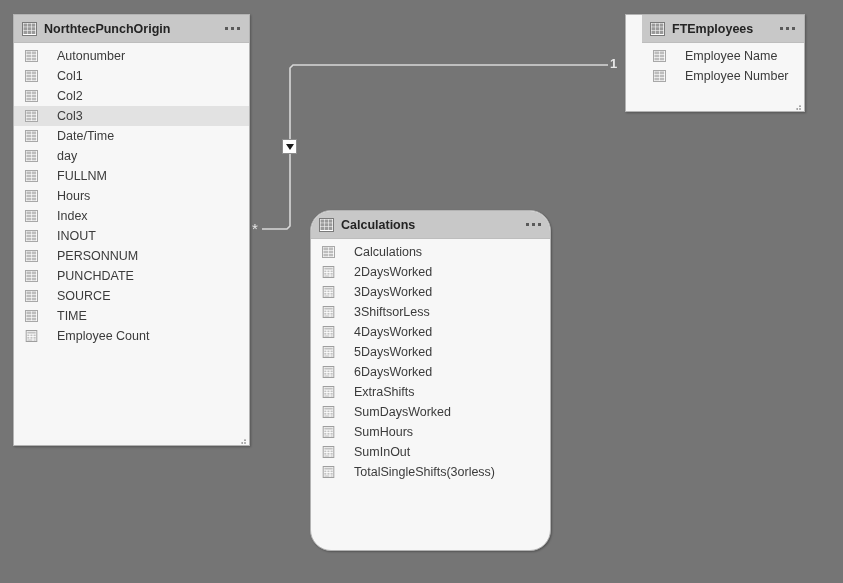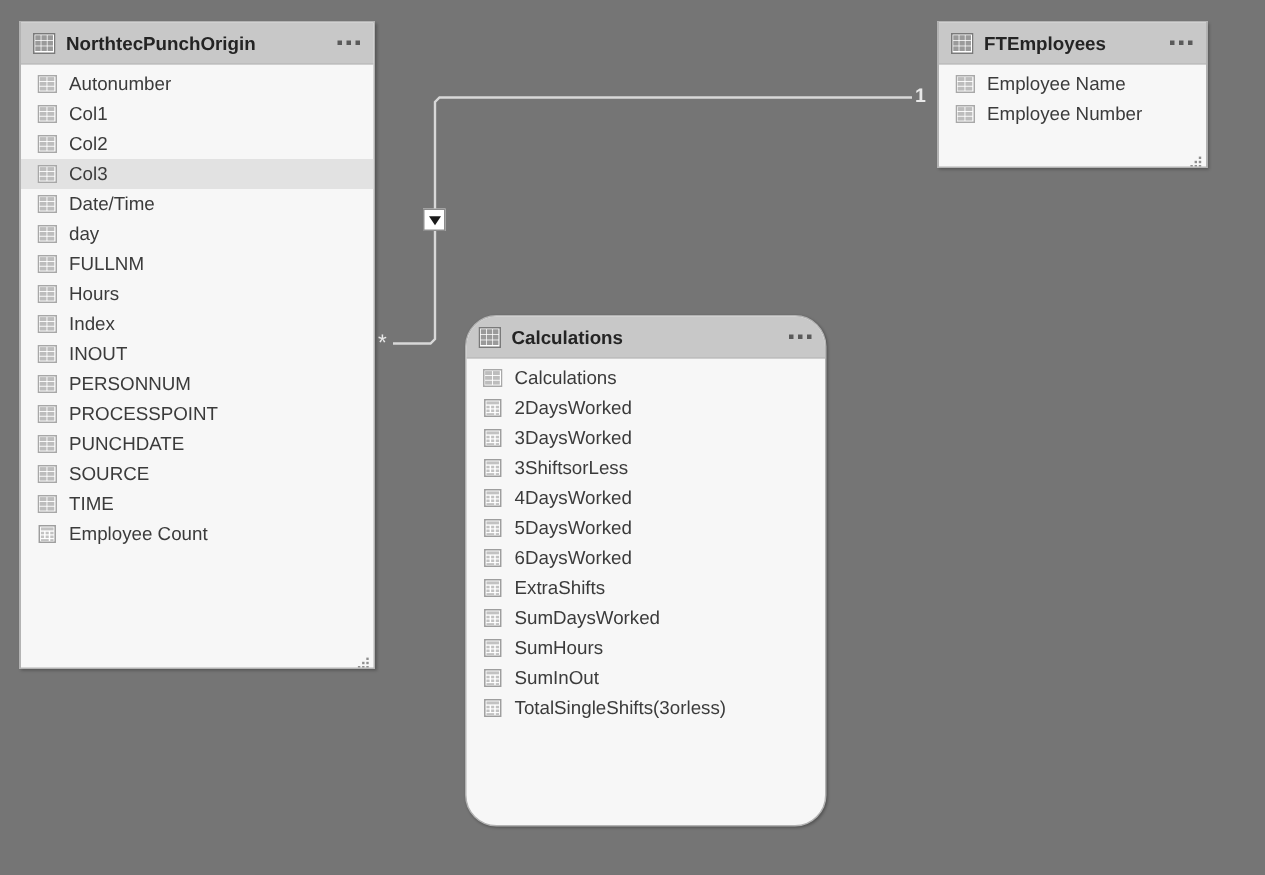--- a/index.html
+++ b/index.html
@@ -140,21 +140,21 @@
     align-items: center;
     padding-left: 11px;
     box-sizing: border-box;
   }
   .field-row.highlighted {
     background: #e2e2e2;
   }
   .field-label {
     font-size: 12.5px;
     color: #3b3b3b;
-    margin-left: 8px;
+    margin-left: 19px;
     white-space: nowrap;
   }
 
   
   .icn {
     display: inline-block;
     flex: 0 0 auto;
     line-height: 0;
   }
   .icn svg { display: block; }
@@ -162,21 +162,21 @@
   .resize-grip {
     position: absolute;
     right: 2px;
     bottom: 2px;
     width: 9px;
     height: 9px;
   }
 
   
   #tbl-northtec  { left: 13px;  top: 14px;  width: 237px; height: 432px; }
-  #tbl-ftemp     { left: 625px; top: 14px;  width: 180px; height: 98px;  }
+  #tbl-ftemp     { left: 625px; top: 14px;  width: 180px; height: 98px; padding-left: 16px;  }
   #tbl-calc      { left: 310px; top: 210px; width: 241px; height: 341px; border-radius: 21px; }
 </style>
 </head>
 <body style="background: rgb(117, 117, 117);">
 
 <div id="canvas">
 
   <div class="rel-layer">
     <svg viewBox="0 0 843 583" xmlns="http://www.w3.org/2000/svg">
       <path class="rel-line" d="M 608 65 L 293 65 L 290 68 L 290 226 L 287 229 L 262 229" stroke-linejoin="miter"></path>
@@ -374,34 +374,20 @@
             <svg width="13" height="12" viewBox="0 0 13 12">
               <rect x="0.5" y="0.5" width="12" height="11" fill="#ffffff" stroke="#a8a8a8"></rect>
               <rect x="1.4" y="1.4" width="4.6" height="2.6" fill="#bdbdbd"></rect>
               <rect x="6.6" y="1.4" width="4.6" height="2.6" fill="#bdbdbd"></rect>
               <rect x="1.4" y="4.6" width="4.6" height="2.6" fill="#bdbdbd"></rect>
               <rect x="6.6" y="4.6" width="4.6" height="2.6" fill="#bdbdbd"></rect>
               <rect x="1.4" y="7.8" width="4.6" height="2.6" fill="#bdbdbd"></rect>
               <rect x="6.6" y="7.8" width="4.6" height="2.6" fill="#bdbdbd"></rect>
             </svg>
           </span>
-          <span class="field-label">PROCESSPOINT</span>
-        </div>
-        <div class="field-row">
-          <span class="icn">
-            <svg width="13" height="12" viewBox="0 0 13 12">
-              <rect x="0.5" y="0.5" width="12" height="11" fill="#ffffff" stroke="#a8a8a8"></rect>
-              <rect x="1.4" y="1.4" width="4.6" height="2.6" fill="#bdbdbd"></rect>
-              <rect x="6.6" y="1.4" width="4.6" height="2.6" fill="#bdbdbd"></rect>
-              <rect x="1.4" y="4.6" width="4.6" height="2.6" fill="#bdbdbd"></rect>
-              <rect x="6.6" y="4.6" width="4.6" height="2.6" fill="#bdbdbd"></rect>
-              <rect x="1.4" y="7.8" width="4.6" height="2.6" fill="#bdbdbd"></rect>
-              <rect x="6.6" y="7.8" width="4.6" height="2.6" fill="#bdbdbd"></rect>
-            </svg>
-          </span>
           <span class="field-label">PUNCHDATE</span>
         </div>
         <div class="field-row">
           <span class="icn">
             <svg width="13" height="12" viewBox="0 0 13 12">
               <rect x="0.5" y="0.5" width="12" height="11" fill="#ffffff" stroke="#a8a8a8"></rect>
               <rect x="1.4" y="1.4" width="4.6" height="2.6" fill="#bdbdbd"></rect>
               <rect x="6.6" y="1.4" width="4.6" height="2.6" fill="#bdbdbd"></rect>
               <rect x="1.4" y="4.6" width="4.6" height="2.6" fill="#bdbdbd"></rect>
               <rect x="6.6" y="4.6" width="4.6" height="2.6" fill="#bdbdbd"></rect>

